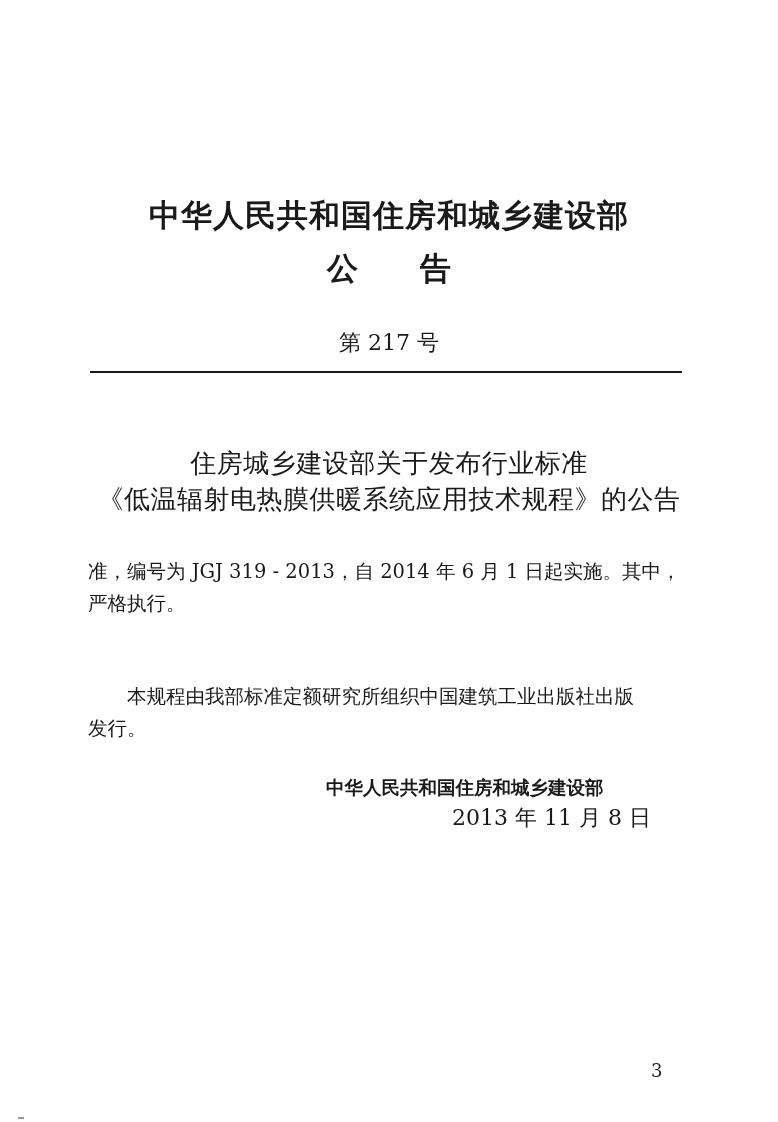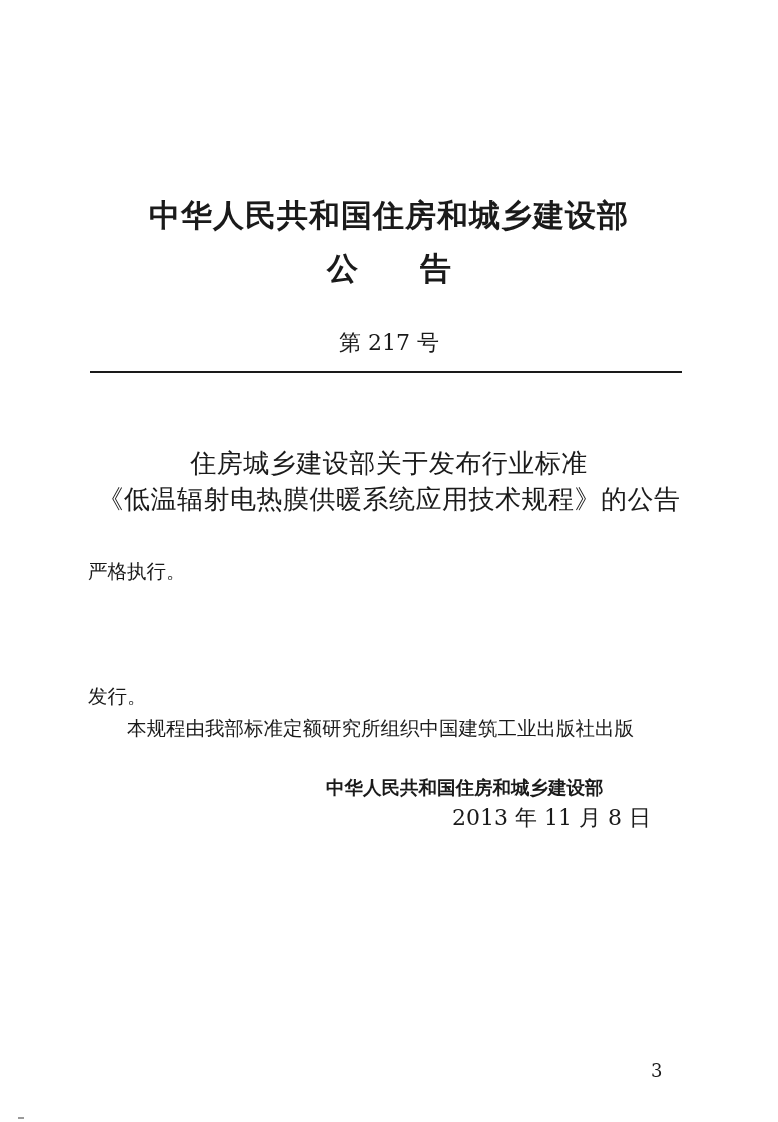--- a/index.html
+++ b/index.html
@@ -97,26 +97,27 @@
 </div>
 
 <div class="abs center notice-number">第 217 号</div>
 
 <div class="abs rule"></div>
 
 <div class="abs center headline l1">住房城乡建设部关于发布行业标准</div>
 <div class="abs center headline l2">《低温辐射电热膜供暖系统应用技术规程》的公告</div>
 
 <div class="abs para p1">
+  <span class="line">准，编号为 JGJ 319 - 2013，自 2014 年 6 月 1 日起实施。其中，</span>
   <span class="line">严格执行。</span>
 </div>
 
 <div class="abs para p2">
+  <span class="line indent">本规程由我部标准定额研究所组织中国建筑工业出版社出版</span>
   <span class="line">发行。</span>
-  <span class="line indent">本规程由我部标准定额研究所组织中国建筑工业出版社出版</span>
 </div>
 
 <div class="abs sign-org">中华人民共和国住房和城乡建设部</div>
 <div class="abs sign-date">2013 年 11 月 8 日</div>
 
 <div class="abs page-number">3</div>
 
 <div class="abs scan-mark"></div>
 
 </body></html>

